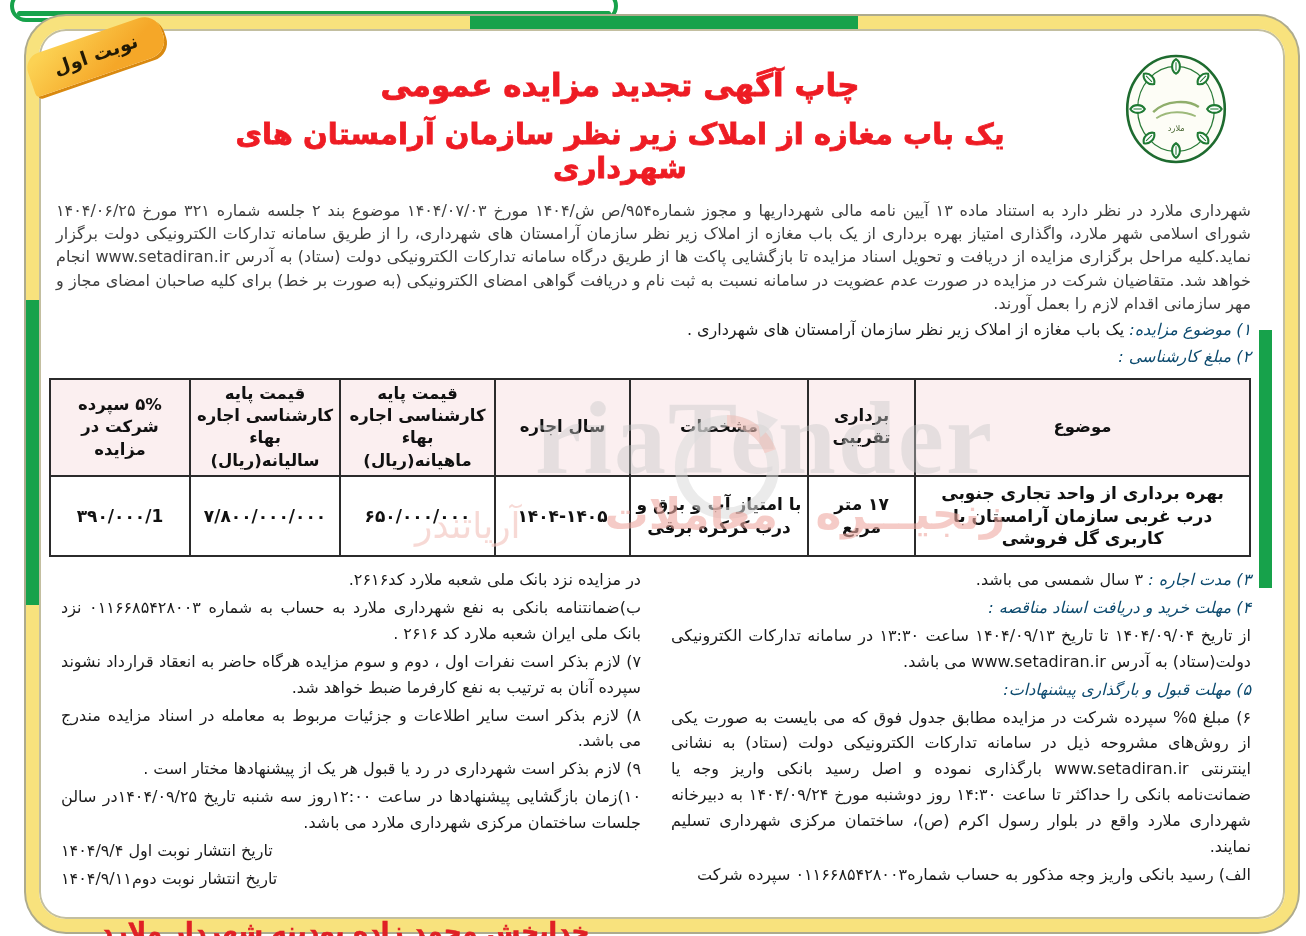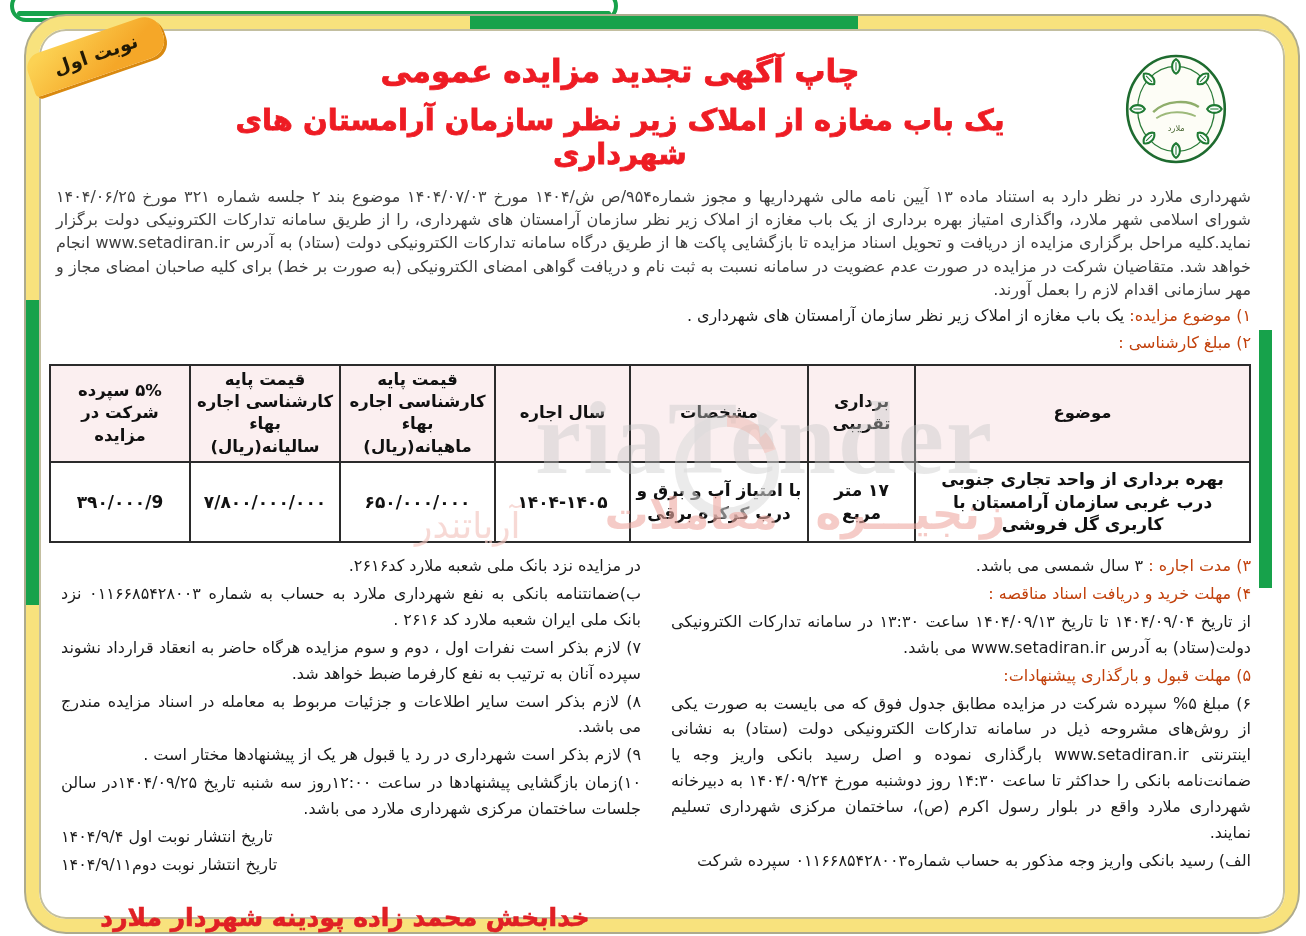--- a/index.html
+++ b/index.html
@@ -21,29 +21,29 @@
   #green-left{left:26px;top:300px;width:13px;height:305px;}
   #green-right{left:1259px;top:330px;width:13px;height:258px;}
 
   
   .badge{position:absolute;left:26px;top:34px;z-index:8;transform:rotate(-19deg);
     background:linear-gradient(150deg,#fcd253 10%,#f5a728 70%);
     padding:9px 26px 11px 26px;border-radius:16px 18px 18px 4px;
     font-weight:bold;font-size:19px;color:#221a05;box-shadow:2px 3px 0 #d9890f;}
 
   
-  .content{position:absolute;left:41px;top:29px;width:1218px;height:864px;z-index:4;
+  .content{position:absolute;left:41px;top:43px;width:1218px;height:864px;z-index:4;
     padding:0 8px;box-sizing:border-box;direction:rtl;}
   .titles{margin:24px 180px 0 120px;text-align:center;color:#ee1c24;font-weight:bold;}
   .title-1{font-size:31px;-webkit-text-stroke:0.8px #ee1c24;letter-spacing:-0.5px;}
   .title-2{font-size:29px;margin-top:14px;-webkit-text-stroke:0.8px #ee1c24;letter-spacing:-0.5px;}
 
   .intro{margin-top:14px;font-size:16px;line-height:1.45;text-align:justify;color:#404040;margin-left:7px;}
   .numbered{font-size:16px;line-height:1.5;color:#1c1c1c;margin-top:3px;}
-  .red-label{color:#c2410c;}
+  .red-label{color:#0c4a6e;font-style:italic;}
 
   
   table.tender{width:1200px;margin:9px auto 0 auto;border-collapse:collapse;table-layout:fixed;
     background:transparent;}
   table.tender th,table.tender td{border:2px solid #2b2b2b;text-align:center;vertical-align:middle;
     font-weight:bold;color:#111;padding:3px 5px;}
   table.tender th{background:#fbeff0;font-size:16.5px;line-height:1.35;height:80px;}
   table.tender td{background:transparent;font-size:17px;line-height:1.35;height:72px;}
   td.num{font-size:18px;letter-spacing:0.5px;}
 
@@ -163,21 +163,21 @@
         </tr>
       </thead>
       <tbody>
         <tr>
           <td>بهره برداری از واحد تجاری جنوبی درب غربی سازمان آرامستان با کاربری گل فروشی</td>
           <td>۱۷ متر مربع</td>
           <td>با امتیاز آب و برق و درب کرکره برقی</td>
           <td class="num">۱۴۰۴-۱۴۰۵</td>
           <td class="num">۶۵۰/۰۰۰/۰۰۰</td>
           <td class="num">۷/۸۰۰/۰۰۰/۰۰۰</td>
-          <td class="num">۳۹۰/۰۰۰/9</td>
+          <td class="num">۳۹۰/۰۰۰/1</td>
         </tr>
       </tbody>
     </table>
 
     <div class="cols">
 
       <div class="col">
         <p>
           <span class="red-label">۳) مدت اجاره :</span><span> ۳ سال شمسی می باشد.</span>
         </p>

